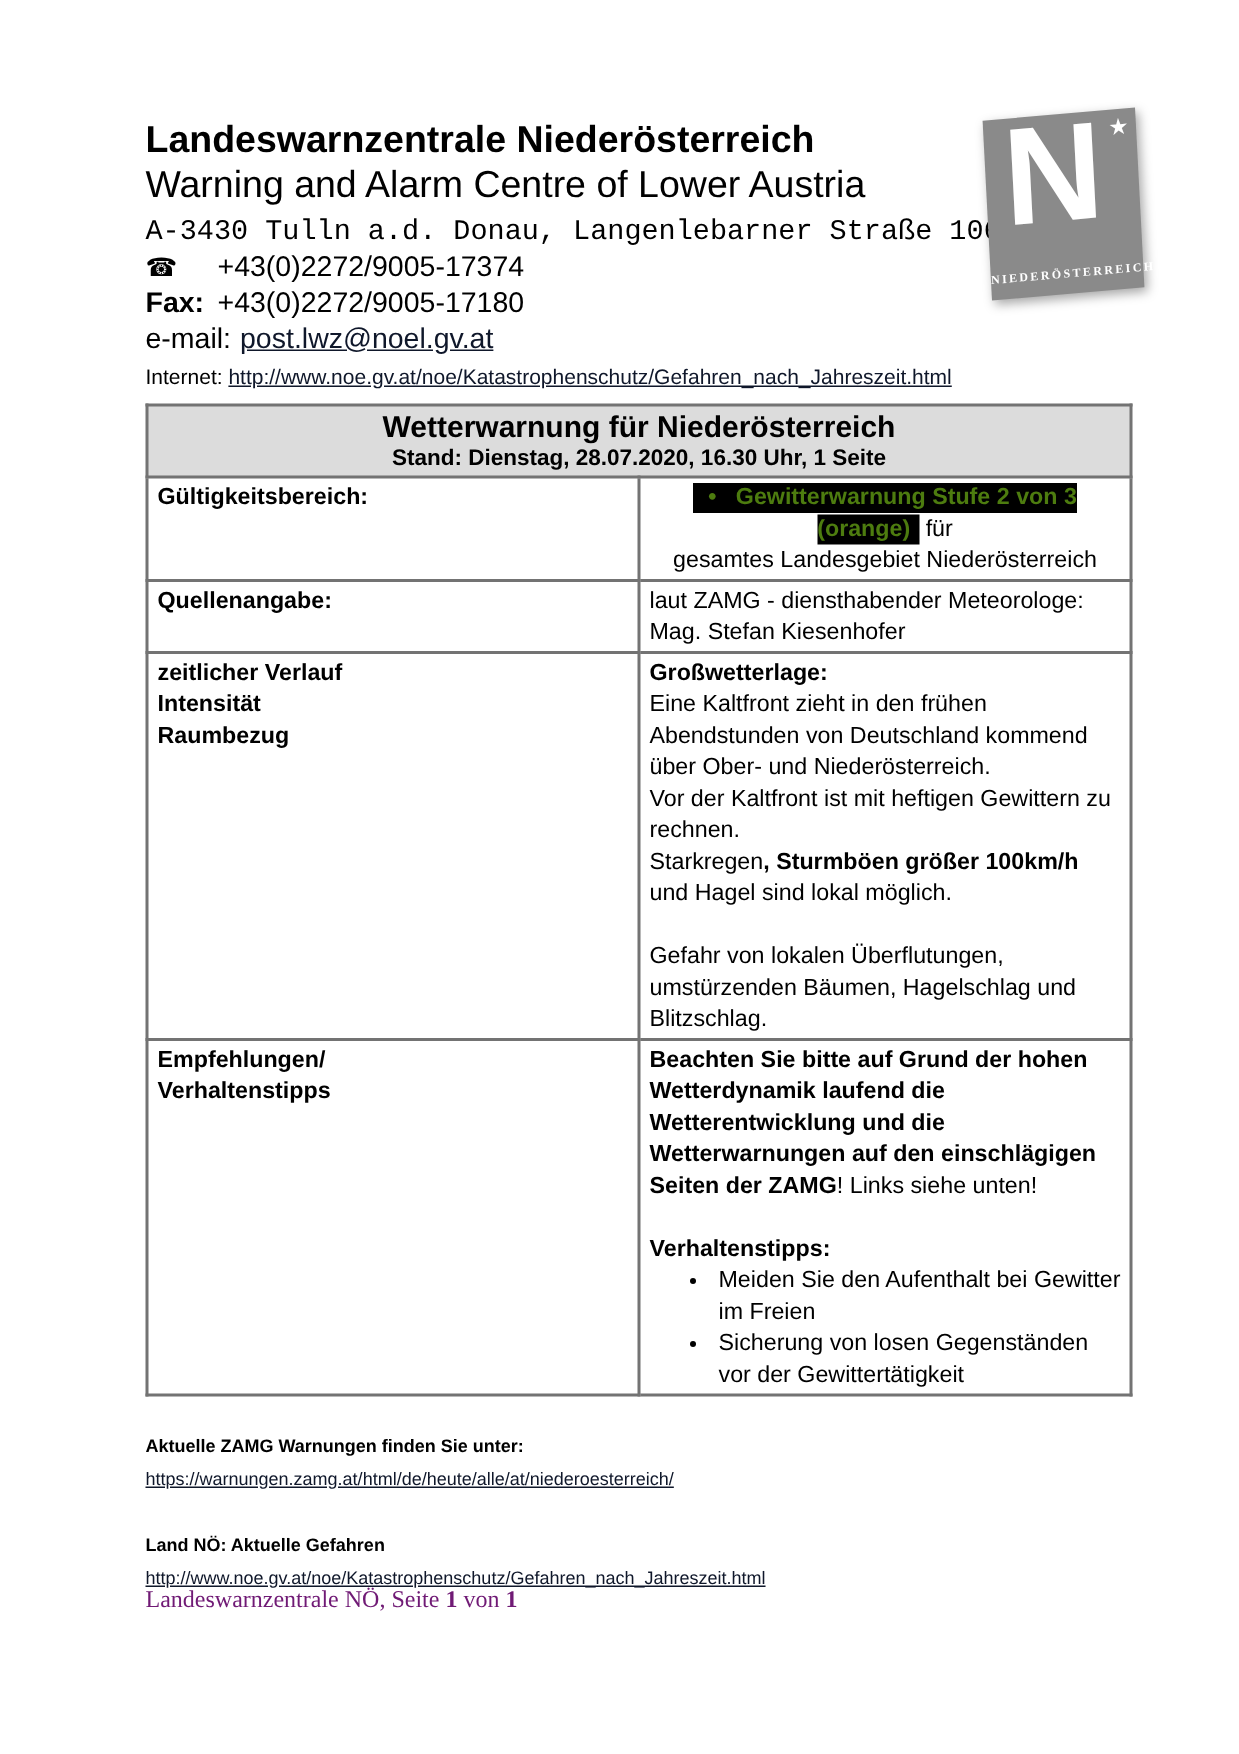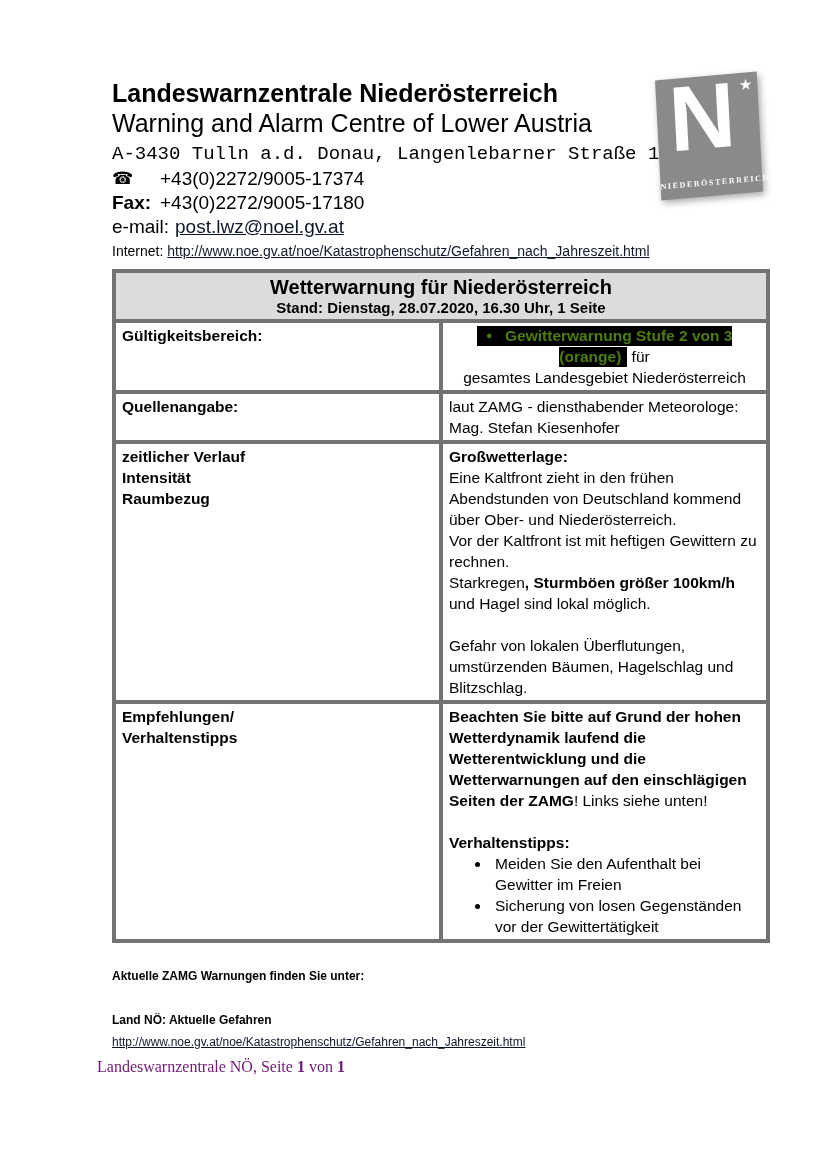--- a/index.html
+++ b/index.html
@@ -1,21 +1,21 @@
 <!DOCTYPE html>
 <html><head>
 <meta charset="utf-8">
 <style>
   html,body{margin:0;padding:0;}
   body{
     width:826px;height:1169px;position:relative;background:#ffffff;
     font-family:"Liberation Sans","DejaVu Sans",sans-serif;color:#000;
     overflow:hidden;
   }
-  .page{position:absolute;left:112px;top:78px;width:648px;}
+  .page{position:absolute;left:97px;top:78px;width:648px;}
 
   
   .org-title{font-size:25px;font-weight:bold;line-height:30px;letter-spacing:0;}
   .org-subtitle{font-size:25px;font-weight:normal;line-height:31px;}
   .org-address{font-size:19px;line-height:26px;margin-top:2px;font-family:Liberation Mono, monospace;}
   .contact-row{font-size:19px;line-height:24px;display:flex;}
   .contact-label{display:inline-block;width:48px;flex:0 0 48px;}
   .bold{font-weight:bold;}
   .tel-glyph{font-size:17px;}
   a.link{color:#0f172a;text-decoration:underline;cursor:pointer;}
@@ -33,21 +33,21 @@
   }
   .logo-star{position:absolute;top:3px;right:5px;color:#fff;font-size:15px;}
   .logo-caption{
     position:absolute;bottom:9px;left:0;width:100%;text-align:center;color:#fff;
     font-size:8px;font-weight:bold;letter-spacing:1.6px;white-space:nowrap;
     font-family:"Liberation Serif",serif;
   }
 
   
   table.warn{border-collapse:collapse;width:658px;margin-top:8px;table-layout:fixed;}
-  table.warn td{border:4px solid #737373;vertical-align:top;padding:2px 6px;font-size:15.5px;line-height:21px;}
+  table.warn td{border:2px solid #737373;vertical-align:top;padding:2px 6px;font-size:15.5px;line-height:21px;}
   td.thead{background:#dcdcdc;text-align:center;padding:3px 4px 4px 4px;}
   .thead-title{font-size:20px;font-weight:bold;line-height:24px;}
   .thead-sub{font-size:15px;font-weight:bold;line-height:18px;}
   td.lbl{font-weight:bold;width:152px;}
   td.validity-cell{text-align:center;font-size:18px;line-height:26px;padding:3px 4px;}
   .hl{background:#000;color:#4d7c0f;font-weight:bold;padding:1px 6px 2px 2px;}
   .hl .hl-bullet{margin:0 13px 0 8px;}
   .gap{height:21px;}
   td.duration-cell{padding-bottom:16px;}
   ul.tips{margin:0;padding-left:42px;}
@@ -143,20 +143,21 @@
           <li>Meiden Sie den Aufenthalt bei Gewitter im Freien</li>
           <li>Sicherung von losen Gegenständen vor der Gewittertätigkeit</li>
         </ul>
       </td>
     </tr>
   </tbody>
     </table>
 
   <div class="links-block">
     <div class="bold">Aktuelle ZAMG Warnungen finden Sie unter:</div>
+    <div><a class="link">https://warnungen.zamg.at/html/de/heute/alle/at/niederoesterreich/</a></div>
     <div class="links-gap"></div>
     <div class="bold">Land NÖ: Aktuelle Gefahren</div>
     <div><a class="link">http://www.noe.gv.at/noe/Katastrophenschutz/Gefahren_nach_Jahreszeit.html</a></div>
   </div>
 
 </div>
 
 <div class="logo">
   <div class="logo-n">N</div>
   <div class="logo-star">★</div>

